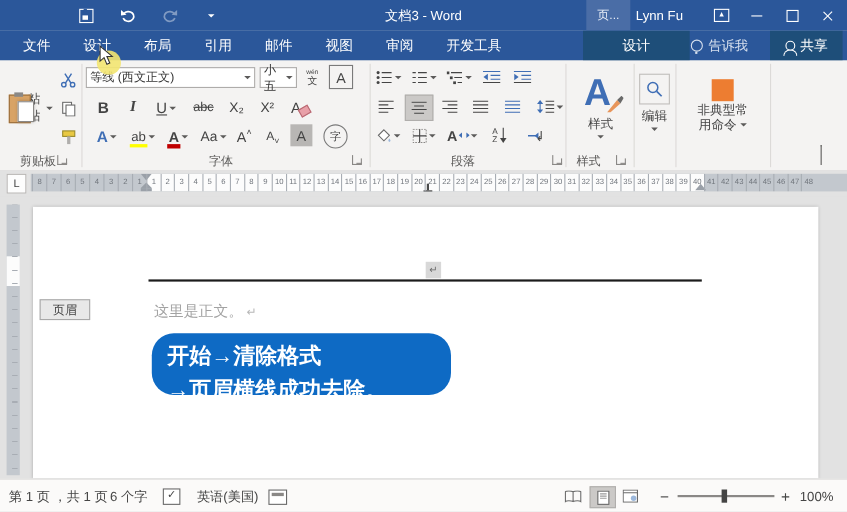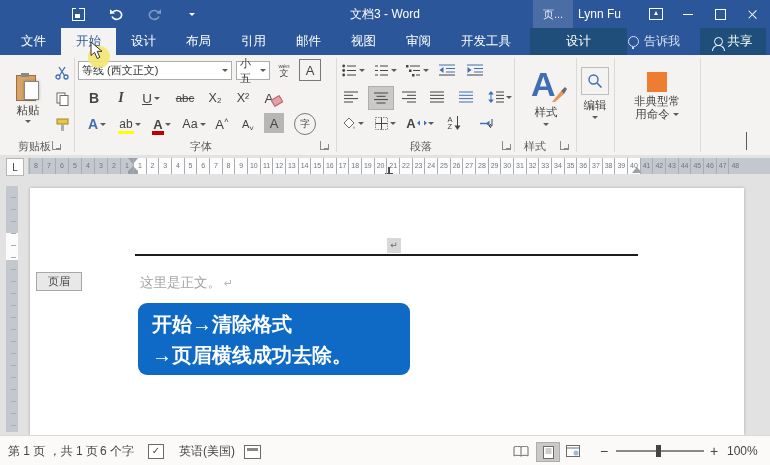--- a/index.html
+++ b/index.html
@@ -101,22 +101,22 @@
       background:repeating-linear-gradient(to bottom,transparent 0 11px,#a8adb4 11px 12px);}
   .page{position:absolute;left:30px;top:9px;width:714px;height:247px;background:#fff;
         box-shadow:0 0 3px rgba(0,0,0,.25);}
   .headerline{position:absolute;left:135px;top:75px;width:503px;height:2px;background:#1c1c1c;}
   .pmark-box{position:absolute;left:387px;top:59px;width:14px;height:15px;background:#d8d8d8;
              font-size:9px;color:#666;text-align:center;line-height:15px;}
   .header-tag{position:absolute;left:36px;top:93px;background:#e8e8e8;border:1px solid #a8a8a8;
               font-size:11px;color:#3f3f3f;padding:1px 11px;}
   .bodytext{position:absolute;left:140px;top:95px;font-size:13.5px;color:#a3a3a3;}
   .bodytext .pm{font-size:11px;color:#b8b8b8;margin-left:3px;}
-  .callout{position:absolute;left:138px;top:124px;width:272px;height:72px;background:#0e6ac4;
-           border-radius:9px;color:#fff;font-weight:bold;font-size:20px;padding:6px 0 0 14px;
+  .callout{position:absolute;left:138px;top:124px;width:272px;height:56px;background:#0e6ac4;
+           border-radius:20px;color:#fff;font-weight:bold;font-size:20px;padding:6px 0 0 14px;
            box-sizing:border-box;line-height:31px;white-space:nowrap;}
 
   
   .statusbar{position:absolute;left:0;top:435px;width:770px;height:30px;background:#fbfaf9;
              border-top:1px solid #dad9d8;font-size:12px;color:#454545;}
   .sb{position:absolute;top:0;height:30px;line-height:30px;white-space:nowrap;}
   .proofico{position:absolute;top:8px;width:14px;height:13px;border:1px solid #6a6a6a;background:#fff;
             font-size:10px;color:#454545;text-align:center;line-height:12px;}
   .macroico{position:absolute;top:9px;width:15px;height:12px;border:1px solid #6a6a6a;background:#fff;}
   .macroico i{position:absolute;left:2px;top:2px;width:11px;height:3px;background:#8a8886;}
@@ -182,21 +182,20 @@
             <b></b>
           </span>
         </span>
     </div>
   </div>
 
   <div class="tabrow">
     <div class="tabs">
       <span class="tab">文件</span>
 
-    <span class="tab active">开始</span>
         <span class="tab">设计</span>
         <span class="tab">布局</span>
         <span class="tab">引用</span>
         <span class="tab">邮件</span>
         <span class="tab">视图</span>
         <span class="tab">审阅</span>
         <span class="tab">开发工具</span>
       </div>
     <div class="ctx-tab">设计</div>
     <div class="tellme">
@@ -208,21 +207,21 @@
     <div class="share">
       <span class="person">
           <i></i>
         </span>
       <span>共享</span>
     </div>
   </div>
 
   <div class="ribbon">
 
-    <div class="btn" style="left:8px;top:5px;width:40px;height:76px;flex-direction:column;gap:2px;">
+    <div class="btn" style="left:8px;top:5px;width:40px;height:76px;flex-direction:row;gap:2px;">
       <span class="clipico">
           <span class="board"></span>
           <span class="clip"></span>
           <span class="page"></span>
         </span>
       <span style="font-size:11.5px">粘贴</span>
       <span class="car"></span>
     </div>
     <div class="btn" style="left:52px;top:9px;width:20px;height:18px;">
       <svg class="mi" width="14" height="14" viewBox="0 0 14 14">

